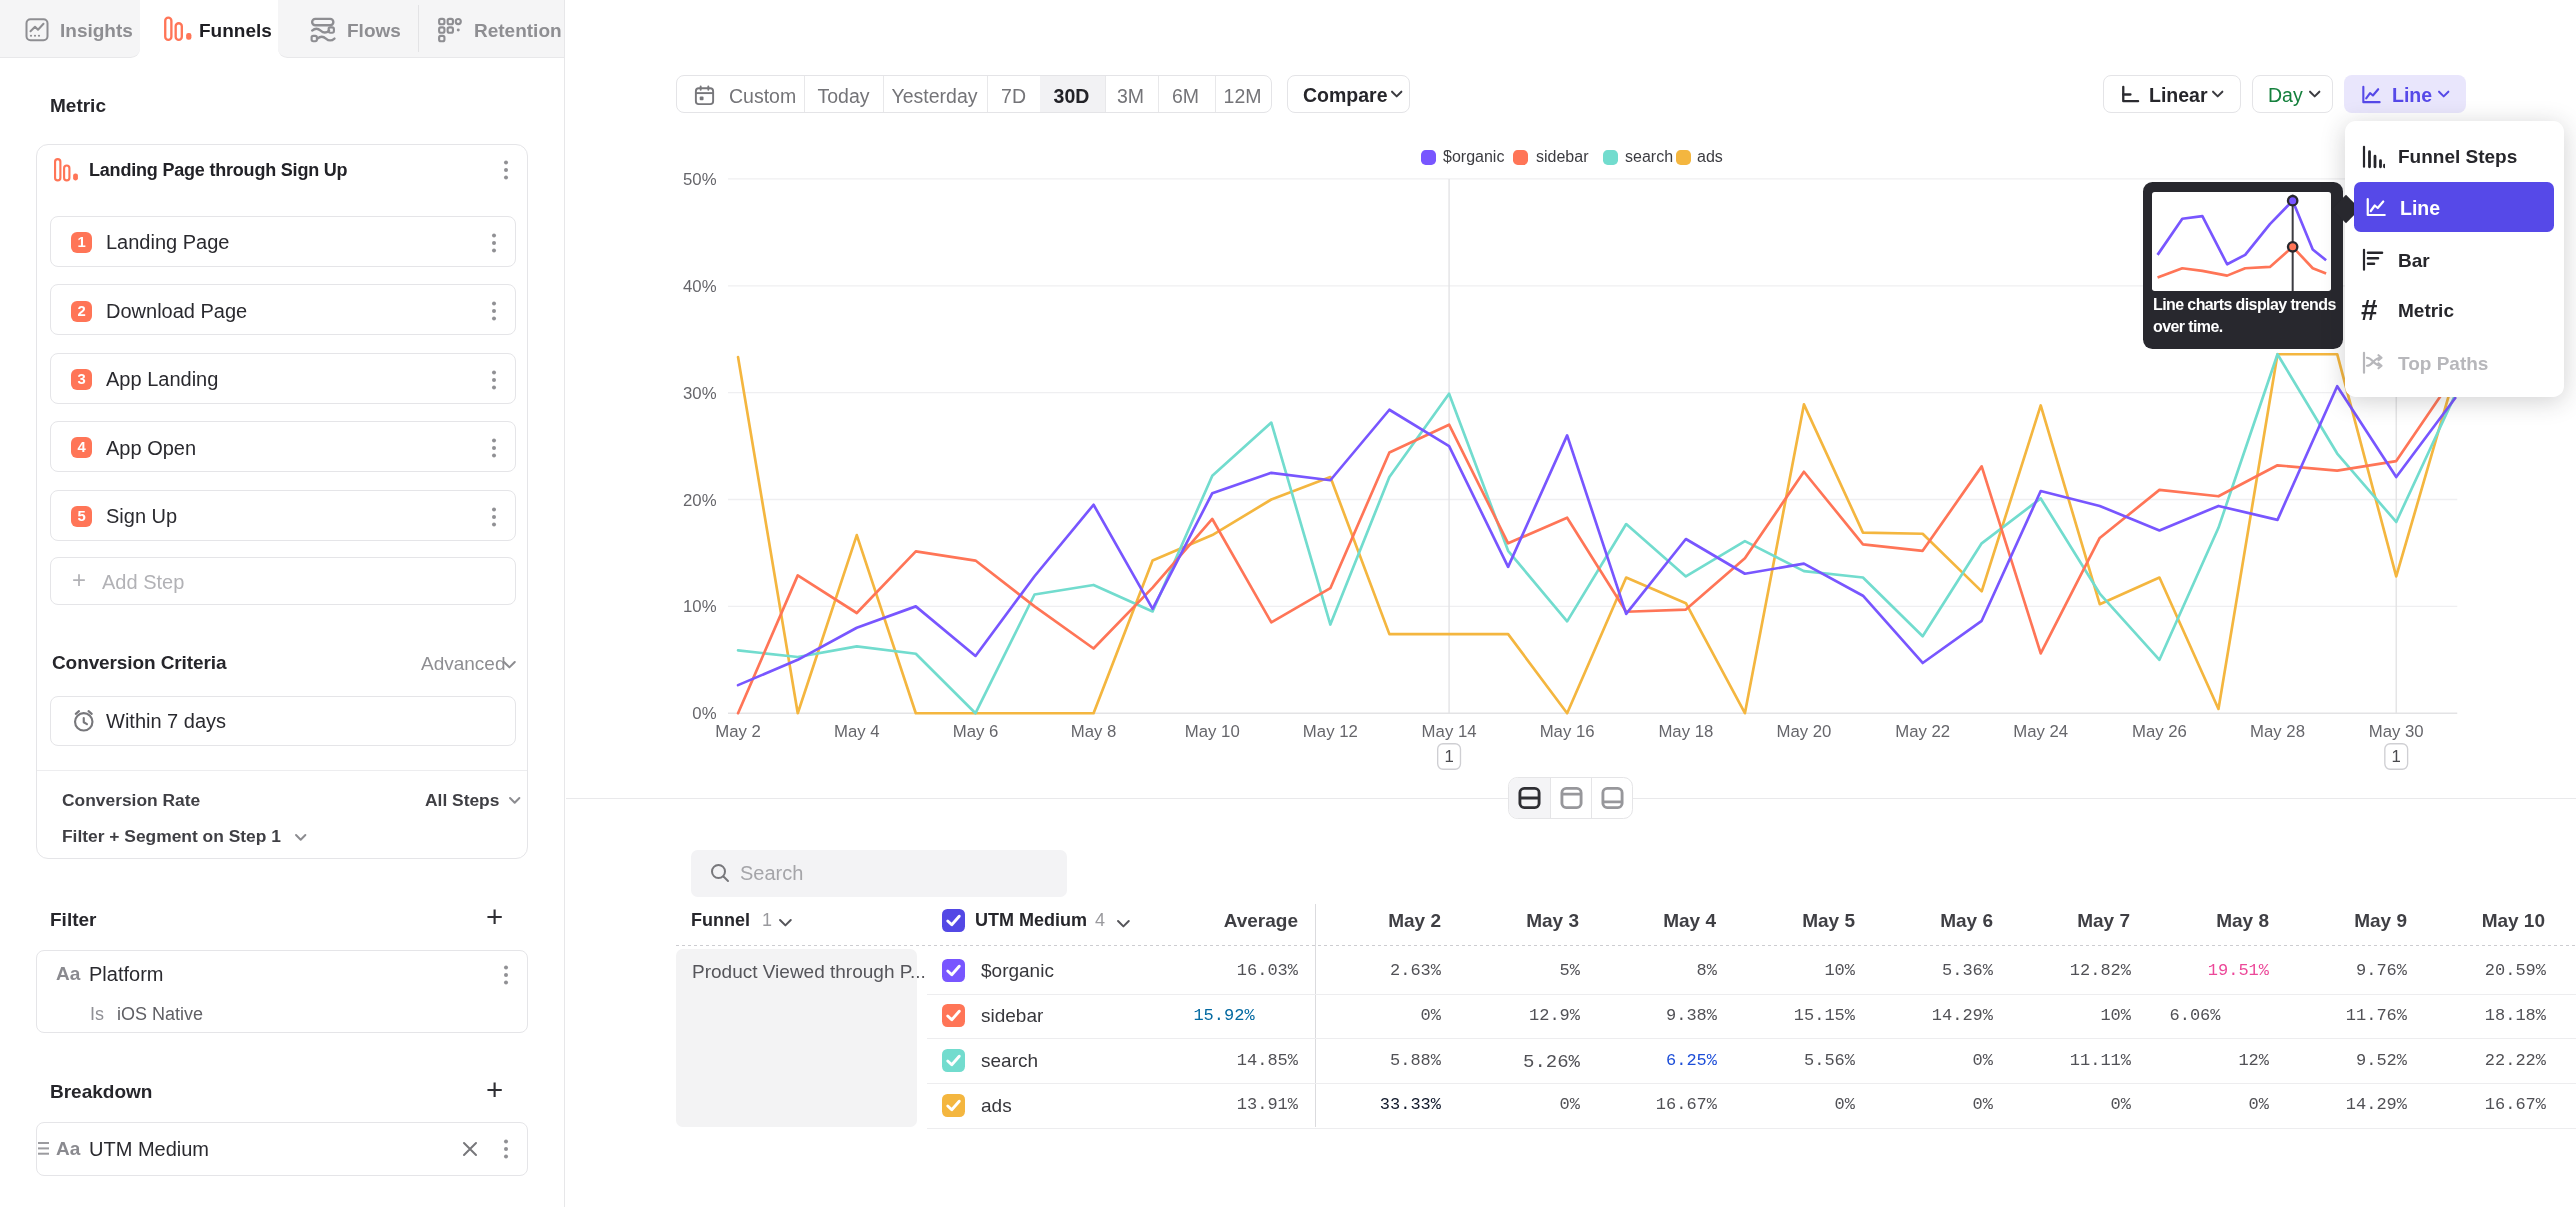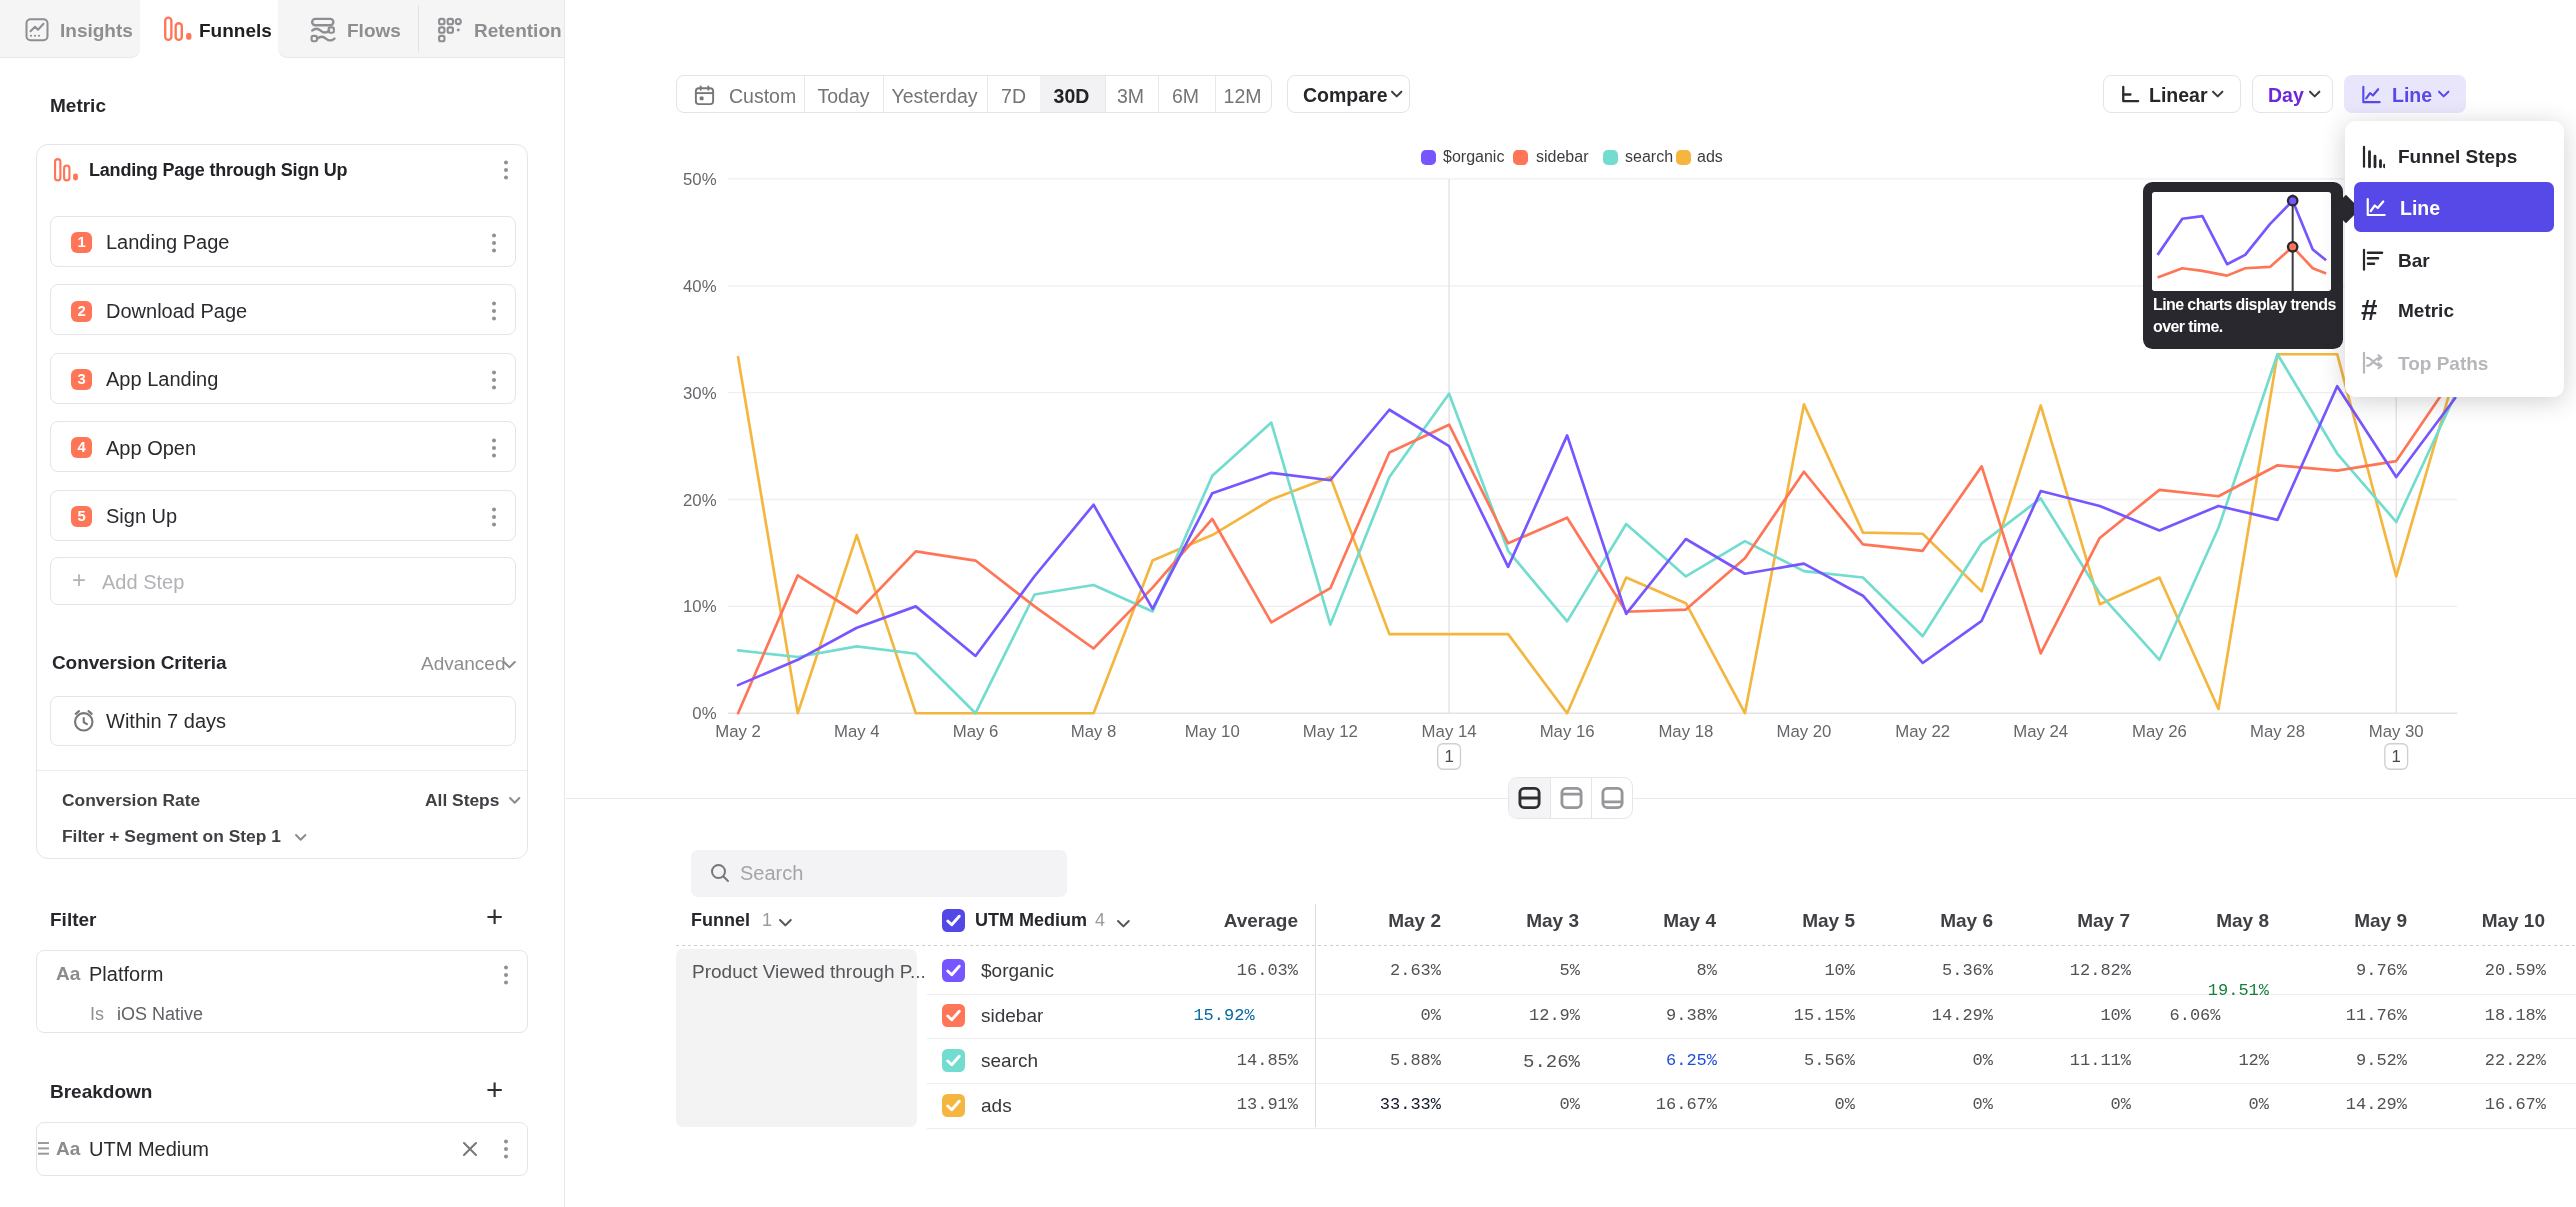--- a/index.html
+++ b/index.html
@@ -185,21 +185,21 @@
 <svg class="abs" style="left:2118px;top:83px;" width="23" height="23" viewBox="0 0 24 24">
     <path d="M5.5 4 V19 H21" stroke="#2b2b30" stroke-width="2.4" fill="none" stroke-linecap="round" stroke-linejoin="round"></path>
     <path d="M5.5 12 H13" stroke="#2b2b30" stroke-width="2.4" stroke-linecap="round"></path>
   </svg>
 <div class="abs" style="left:2149px;top:84px;font-size:19.5px;font-weight:600;color:#26262b;">Linear</div>
 <svg class="abs" style="left:2211px;top:90px;" width="13.4" height="8.7" viewBox="0 0 20 13">
     <path class="chev" d="M3 2.5 L10 9.5 L17 2.5" style="stroke:#3c3c41"></path>
   </svg>
 
 <div class="abs" style="left:2252px;top:75px;width:81px;height:38px;border:1.3px solid #e4e4e7;border-radius:8px;background:#fff;"></div>
-<div class="abs" style="left:2268px;top:84px;font-size:19.5px;font-weight:700;color:#6d28d9;">Day</div>
+<div class="abs" style="left:2268px;top:84px;font-size:19.5px;font-weight:400;color:#15803d;">Day</div>
 <svg class="abs" style="left:2308px;top:90px;" width="13.4" height="8.7" viewBox="0 0 20 13">
     <path class="chev" d="M3 2.5 L10 9.5 L17 2.5" style="stroke:#3c3c41"></path>
   </svg>
 
 <div class="abs" style="left:2344px;top:75px;width:122px;height:38px;border-radius:8px;background:#e9e6fc;"></div>
 <svg class="abs" style="left:2359px;top:83px;" width="24" height="23" viewBox="0 0 24 24">
     <path d="M4 4 V20 H21" stroke="#5649e8" stroke-width="2.2" fill="none" stroke-linecap="round" stroke-linejoin="round"></path>
     <path d="M7 16 L11 10.5 L14 13 L19.5 6.5" stroke="#5649e8" stroke-width="2.2" fill="none" stroke-linecap="round" stroke-linejoin="round"></path>
   </svg>
 <div class="abs" style="left:2392px;top:84px;font-size:19.5px;font-weight:700;color:#5649e8;">Line</div>
@@ -332,21 +332,21 @@
     </svg>
   </div>
 <div class="abs" style="left:981px;top:960px;font-size:19px;color:#37373c;">$organic</div>
 <div class="abs" style="left:1150px;top:961px;width:148px;font-family:'Liberation Mono',monospace;font-size:17px;color:#515156;text-align:right;">16.03%</div>
 <div class="abs" style="left:1293px;top:961px;width:148px;font-family:'Liberation Mono',monospace;font-size:17px;color:#515156;text-align:right;">2.63%</div>
 <div class="abs" style="left:1432px;top:961px;width:148px;font-family:'Liberation Mono',monospace;font-size:17px;color:#515156;text-align:right;">5%</div>
 <div class="abs" style="left:1569px;top:961px;width:148px;font-family:'Liberation Mono',monospace;font-size:17px;color:#515156;text-align:right;">8%</div>
 <div class="abs" style="left:1707px;top:961px;width:148px;font-family:'Liberation Mono',monospace;font-size:17px;color:#515156;text-align:right;">10%</div>
 <div class="abs" style="left:1845px;top:961px;width:148px;font-family:'Liberation Mono',monospace;font-size:17px;color:#515156;text-align:right;">5.36%</div>
 <div class="abs" style="left:1983px;top:961px;width:148px;font-family:'Liberation Mono',monospace;font-size:17px;color:#515156;text-align:right;">12.82%</div>
-<div class="abs" style="left:2121px;top:961px;width:148px;font-family:'Liberation Mono',monospace;font-size:17px;color:#15803d;text-align:right;margin-top:20px;">19.51%</div>
+<div class="abs" style="left:2121px;top:961px;width:148px;font-family:'Liberation Mono',monospace;font-size:17px;color:#ec4899;text-align:right;">19.51%</div>
 <div class="abs" style="left:2259px;top:961px;width:148px;font-family:'Liberation Mono',monospace;font-size:17px;color:#515156;text-align:right;">9.76%</div>
 <div class="abs" style="left:2398px;top:961px;width:148px;font-family:'Liberation Mono',monospace;font-size:17px;color:#515156;text-align:right;">20.59%</div>
 <div class="abs" style="left:942px;top:1004px;width:23px;height:23px;border-radius:5.4px;background:#FF7557;">
     <svg width="23" height="23" viewBox="0 0 24 24">
       <path d="M6 12.5 L10.2 16.5 L18 7.5" stroke="#fff" stroke-width="3" fill="none" stroke-linecap="round" stroke-linejoin="round"></path>
     </svg>
   </div>
 <div class="abs" style="left:981px;top:1005px;font-size:19px;color:#37373c;">sidebar</div>
 <div class="abs" style="left:1150px;top:1006px;width:148px;font-family:'Liberation Mono',monospace;font-size:17px;color:#0369a1;text-align:center;">15.92%</div>
 <div class="abs" style="left:1293px;top:1006px;width:148px;font-family:'Liberation Mono',monospace;font-size:17px;color:#515156;text-align:right;">0%</div>

